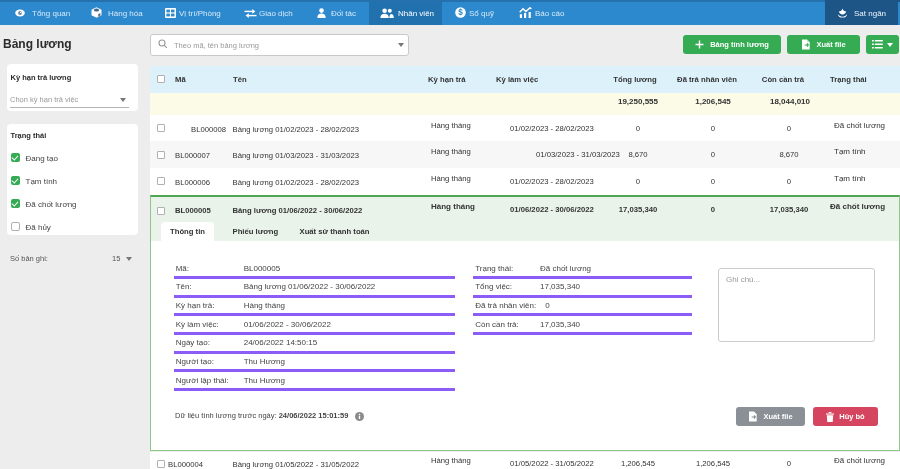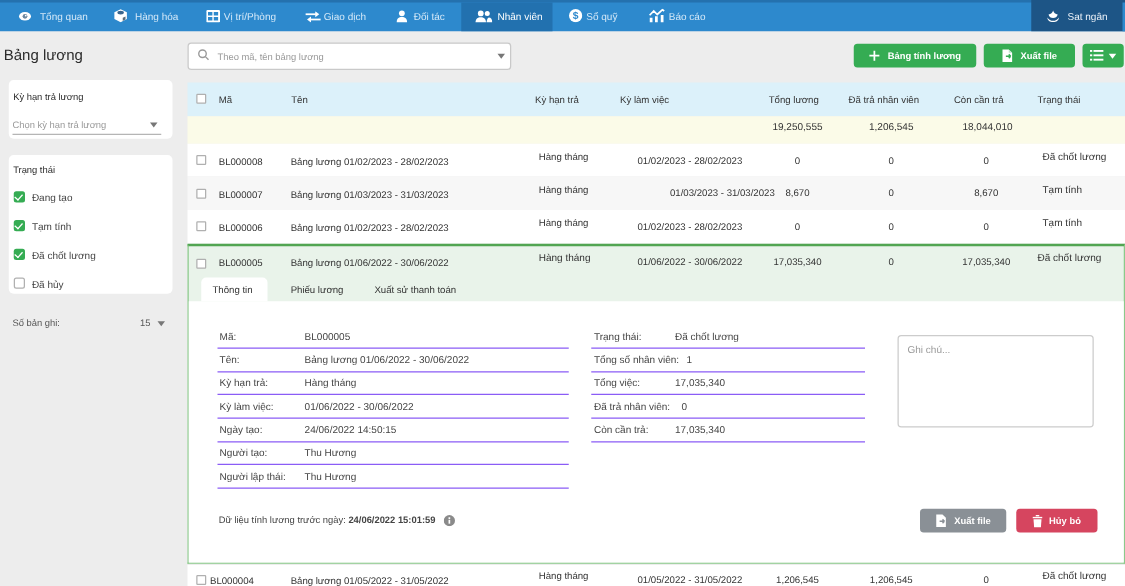--- a/index.html
+++ b/index.html
@@ -1,31 +1,31 @@
 <!DOCTYPE html>
 <html><head>
 <meta charset="utf-8">
 <style>
 *{margin:0;padding:0;box-sizing:border-box}
 html,body{width:900px;height:469px;overflow:hidden;background:#ededed;font-family:"Liberation Sans",sans-serif;-webkit-font-smoothing:antialiased}
 .abs{position:absolute}
 .navtxt{position:absolute;top:9px;font-size:8px;color:#d5e9f8;white-space:nowrap}
 .t{position:absolute;font-size:7.7px;color:#333;white-space:nowrap}
 .t8{position:absolute;font-size:8px;color:#444;white-space:nowrap}
-.bold{font-weight:normal}
+.bold{font-weight:bold}
 .num{position:absolute;text-align:center;font-size:7.7px;color:#333;white-space:nowrap}
 .cb{position:absolute;width:8px;height:8px;border:1px solid #b0b0b0;border-radius:1px;background:#fff}
 .scb{position:absolute;width:9px;height:9px;border-radius:2px}
 .scb.on{background:#35ac53}
 .scb.off{background:#fff;border:1px solid #b0b0b0}
 .scb.on:after{content:"";position:absolute;left:2.2px;top:0.6px;width:2.8px;height:4.8px;border:solid #fff;border-width:0 1.4px 1.4px 0;transform:rotate(42deg)}
 .gbtn{position:absolute;background:#35ac53;border-radius:3px;color:#fff;font-size:7.5px;font-weight:bold;display:flex;align-items:center;justify-content:center;white-space:nowrap}
 .caret{display:inline-block;width:0;height:0;border-left:3.5px solid transparent;border-right:3.5px solid transparent;border-top:4px solid #777}
 .caret.w{border-top-color:#fff}
-.drow{height:18.66px;border-bottom:1px solid #8b5cf6;font-size:8px;color:#444;display:flex;align-items:center;white-space:nowrap;padding-left:2.2px}
+.drow{height:18.66px;border-bottom:3px solid #8b5cf6;font-size:8px;color:#444;display:flex;align-items:center;white-space:nowrap;padding-left:2.2px}
 </style>
 </head>
 <body>
 
 <div class="abs" style="left:0;top:0;width:900px;height:25px;background:#2d89cd;border-top:2px solid #2471ae"></div>
 <div class="abs" style="left:369px;top:2px;width:73px;height:23px;background:#2271af"></div>
 <div class="abs" style="left:825px;top:0;width:75px;height:25px;background:#1d5586"></div>
 <div class="abs" style="left:897.5px;top:2px;width:2.5px;height:23px;background:#2d89cd"></div>
 
 <svg class="abs" style="left:15px;top:8px" width="10" height="10" viewBox="0 0 10 10">
@@ -116,21 +116,21 @@
         <rect x="2.8" y="3.5" width="8" height="1.5"></rect>
         <rect x="0" y="7" width="1.8" height="1.5"></rect>
         <rect x="2.8" y="7" width="8" height="1.5"></rect>
       </g>
     </svg>
 <span class="caret w"></span>
   </div>
 
 <div class="abs" style="left:7px;top:64px;width:131px;height:47px;background:#fff;border-radius:4px"></div>
 <div class="abs bold" style="left:10.5px;top:72.5px;font-size:7.5px;color:#2b2b2b">Kỳ hạn trả lương</div>
-<div class="abs" style="left:10px;top:95px;font-size:7.5px;color:#999">Chọn kỳ hạn trả lương</div>
+<div class="abs" style="left:10px;top:95px;font-size:7.5px;color:#999">Chọn kỳ hạn trả việc</div>
 <div class="abs caret" style="left:120px;top:98px"></div>
 <div class="abs" style="left:10px;top:107px;width:119px;border-bottom:1px solid #b5b5b5"></div>
 
 <div class="abs" style="left:7px;top:124px;width:131px;height:111px;background:#fff;border-radius:4px"></div>
 <div class="abs bold" style="left:10.5px;top:130.5px;font-size:7.5px;color:#2b2b2b">Trạng thái</div>
 <div class="scb on" style="left:10.5px;top:153px"></div>
 <div class="t8" style="left:25.5px;top:153.5px">Đang tạo</div>
 <div class="scb on" style="left:10.5px;top:176px"></div>
 <div class="t8" style="left:25.5px;top:176.5px">Tạm tính</div>
 <div class="scb on" style="left:10.5px;top:199px"></div>
@@ -156,21 +156,21 @@
 <div class="abs" style="left:150px;top:92.5px;width:750px;height:22.5px;background:#fbfbe8"></div>
 <div class="num bold" style="left:603px;top:96.5px;width:70px;font-size:8px">19,250,555</div>
 <div class="num bold" style="left:678px;top:96.5px;width:70px;font-size:8px">1,206,545</div>
 <div class="num bold" style="left:755px;top:96.5px;width:70px;font-size:8px">18,044,010</div>
 
 <div class="abs" style="left:150px;top:115px;width:750px;height:26.4px;background:#fff"></div>
 <div class="abs" style="left:150px;top:141.4px;width:750px;height:26.6px;background:#f7f7f7"></div>
 <div class="abs" style="left:150px;top:168px;width:750px;height:26.6px;background:#fff"></div>
 
 <div class="cb" style="left:157px;top:124px"></div>
-<div class="t" style="left:175px;top:124.5px">BL000008</div>
+<div class="t" style="left:191px;top:124.5px">BL000008</div>
 <div class="t" style="left:232.5px;top:124.5px">Bảng lương 01/02/2023 - 28/02/2023</div>
 <div class="t" style="left:431px;top:120.8px">Hàng tháng</div>
 <div class="t" style="left:510px;top:123.5px">01/02/2023 - 28/02/2023</div>
 <div class="num" style="left:603px;top:123.5px;width:70px">0</div>
 <div class="num" style="left:678px;top:123.5px;width:70px">0</div>
 <div class="num" style="left:754px;top:123.5px;width:70px">0</div>
 <div class="t" style="left:834px;top:120.8px;font-size:8px">Đã chốt lương</div>
 
 <div class="cb" style="left:157px;top:150.5px"></div>
 <div class="t" style="left:175px;top:151px">BL000007</div>
@@ -239,24 +239,20 @@
   <div class="drow">
       <span style="width:68px">Người lập thái:</span>
       <span>Thu Hương</span>
     </div>
 </div>
 
 <div class="abs" style="left:473px;top:260.4px;width:219px">
   <div class="drow">
       <span style="width:64.8px">Trạng thái:</span>
       <span>Đã chốt lương</span>
-    </div>
-  <div class="drow">
-      <span style="width:70px">Tổng số nhân viên:</span>
-      <span style="margin-left:4px">1</span>
     </div>
   <div class="drow">
       <span style="width:64.8px">Tổng việc:</span>
       <span>17,035,340</span>
     </div>
   <div class="drow">
       <span style="width:70px">Đã trả nhân viên:</span>
       <span>0</span>
     </div>
   <div class="drow">

